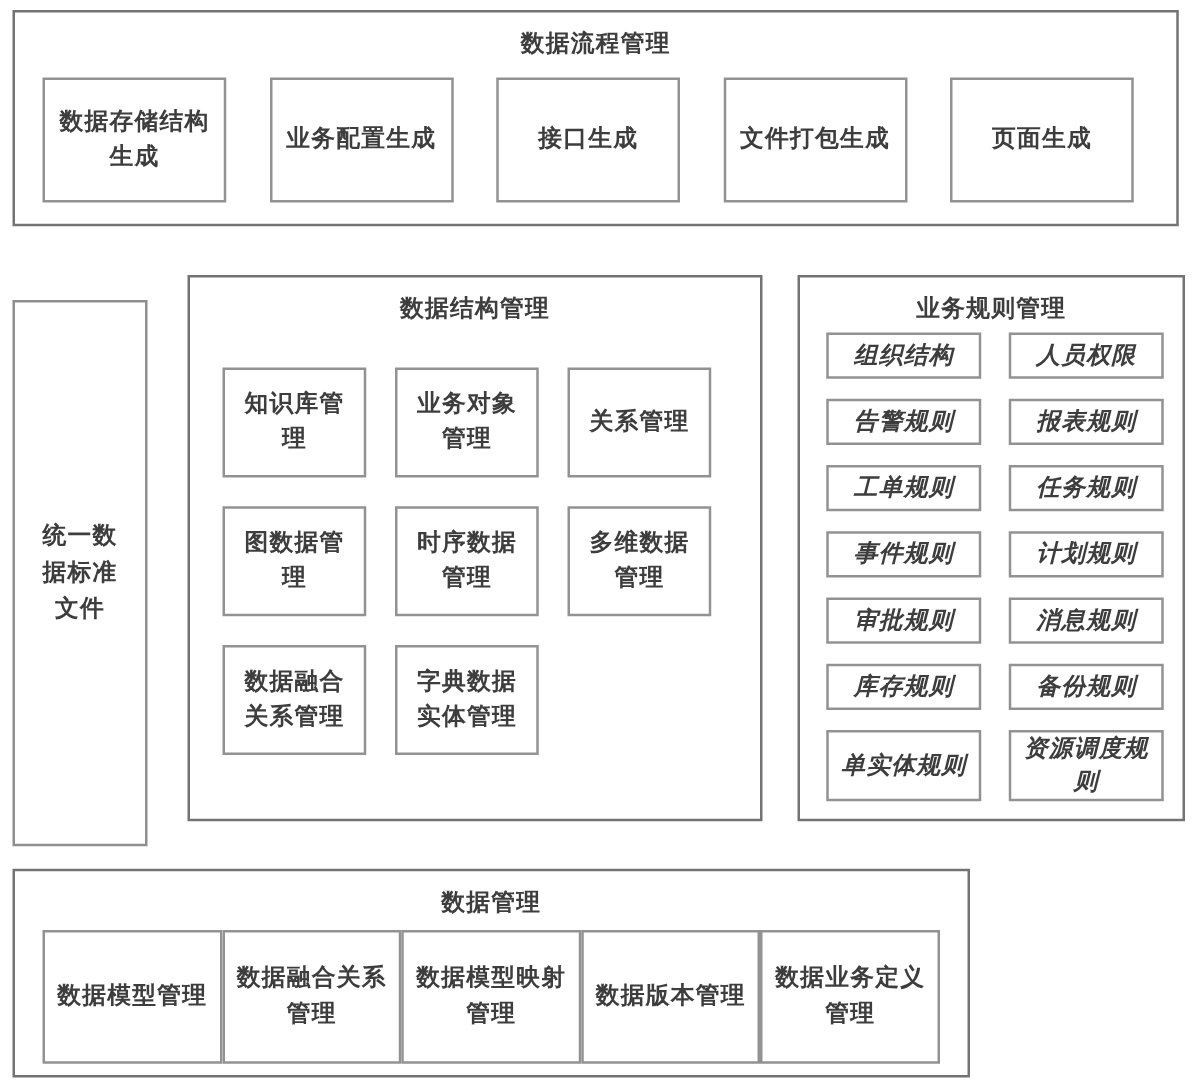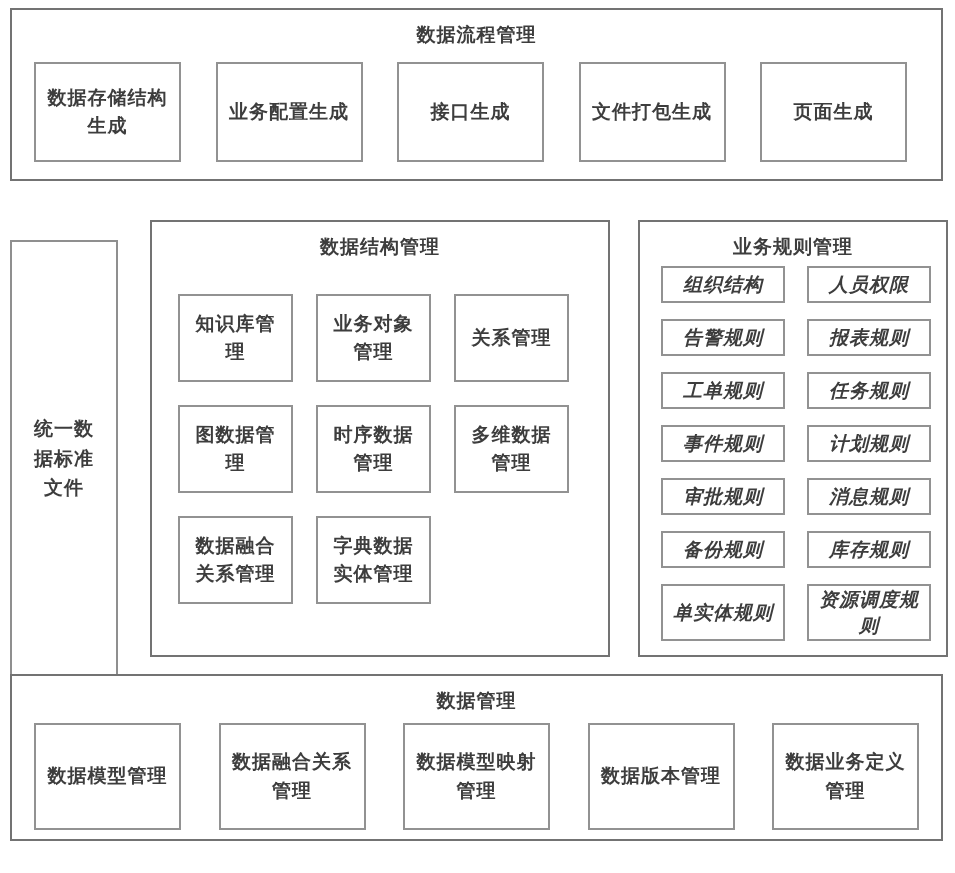--- a/index.html
+++ b/index.html
@@ -64,21 +64,21 @@
   .rules-panel { left: 638px; top: 220px; width: 310px; height: 437px; }
   .rules-grid {
     position: absolute; left: 21px; top: 44px;
     display: grid;
     grid-template-columns: repeat(2, 116px);
     grid-template-rows: repeat(6, 37px) 57px;
     column-gap: 30px; row-gap: 16px;
   }
   .rule-box { width: 124px; padding: 0 10px; line-height: 1.35; font-style: italic; }
   
-  .dm-panel { left: 10px; top: 674px; width: 933px; height: 167px; }
+  .dm-panel { left: 10px; top: 695px; width: 766px; height: 167px; }
   .dm-row {
     position: absolute; left: 0; right: 0; top: 47px;
     display: flex; justify-content: space-between; padding: 0 22px;
   }
   .dm-box { width: 147px; height: 107px; padding: 0 4px; }
 </style>
 </head>
 <body>
 
 <div class="canvas">
@@ -116,22 +116,22 @@
       <div class="box rule-box">组织结构</div>
       <div class="box rule-box">人员权限</div>
       <div class="box rule-box">告警规则</div>
       <div class="box rule-box">报表规则</div>
       <div class="box rule-box">工单规则</div>
       <div class="box rule-box">任务规则</div>
       <div class="box rule-box">事件规则</div>
       <div class="box rule-box">计划规则</div>
       <div class="box rule-box">审批规则</div>
       <div class="box rule-box">消息规则</div>
+      <div class="box rule-box">库存规则</div>
       <div class="box rule-box">备份规则</div>
-      <div class="box rule-box">库存规则</div>
       <div class="box rule-box">单实体规则</div>
       <div class="box rule-box">资源调度规则</div>
     </div>
   </div>
 
   <div class="panel dm-panel">
     <div class="panel-title">数据管理</div>
     <div class="dm-row">
       <div class="box dm-box">数据模型管理</div>
       <div class="box dm-box">数据融合关系管理</div>

